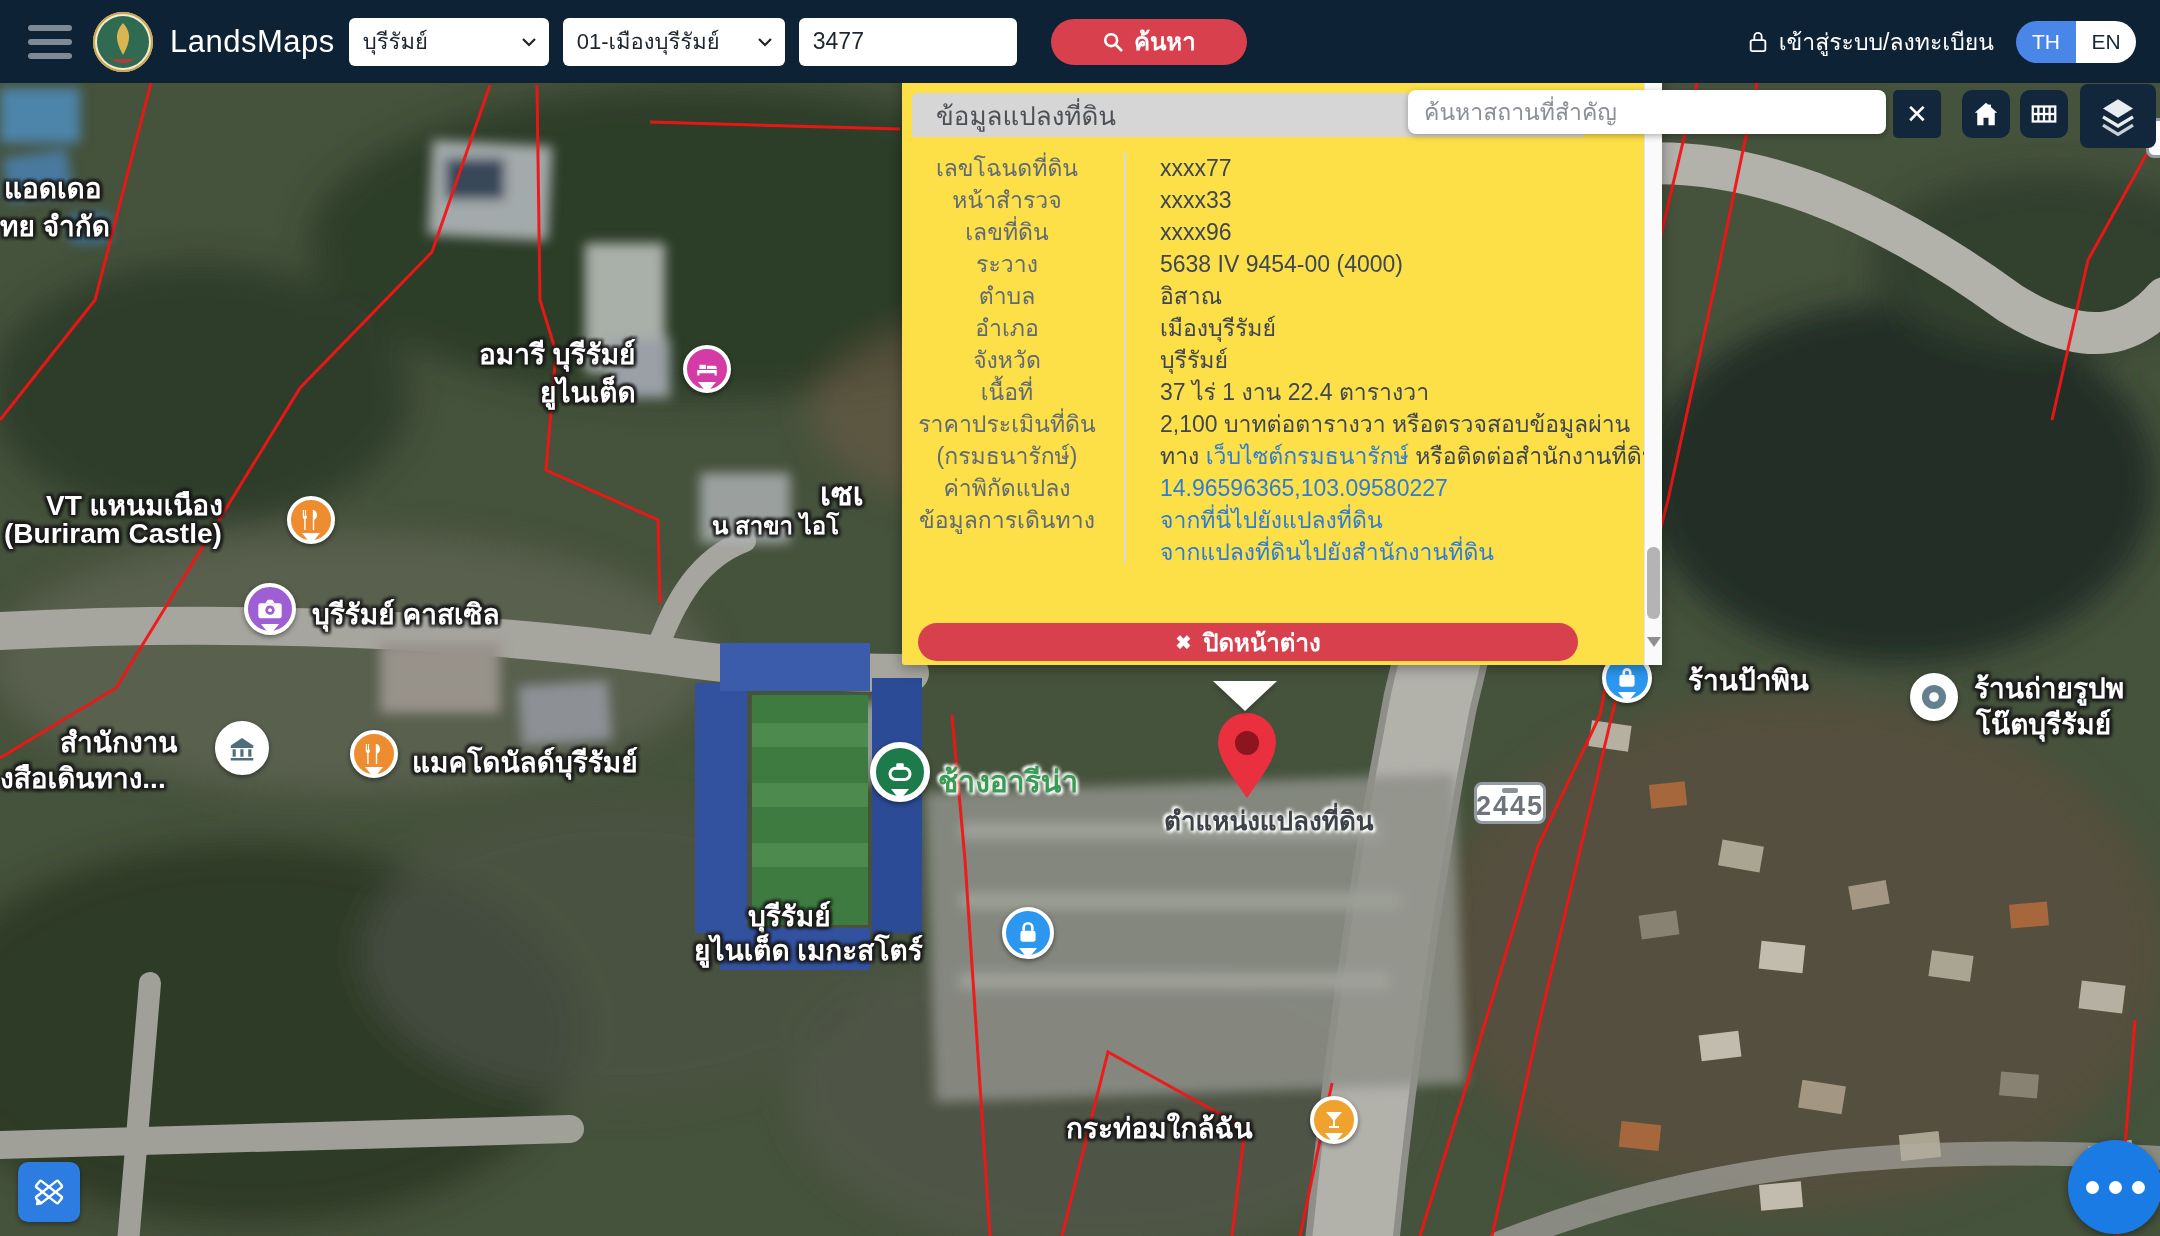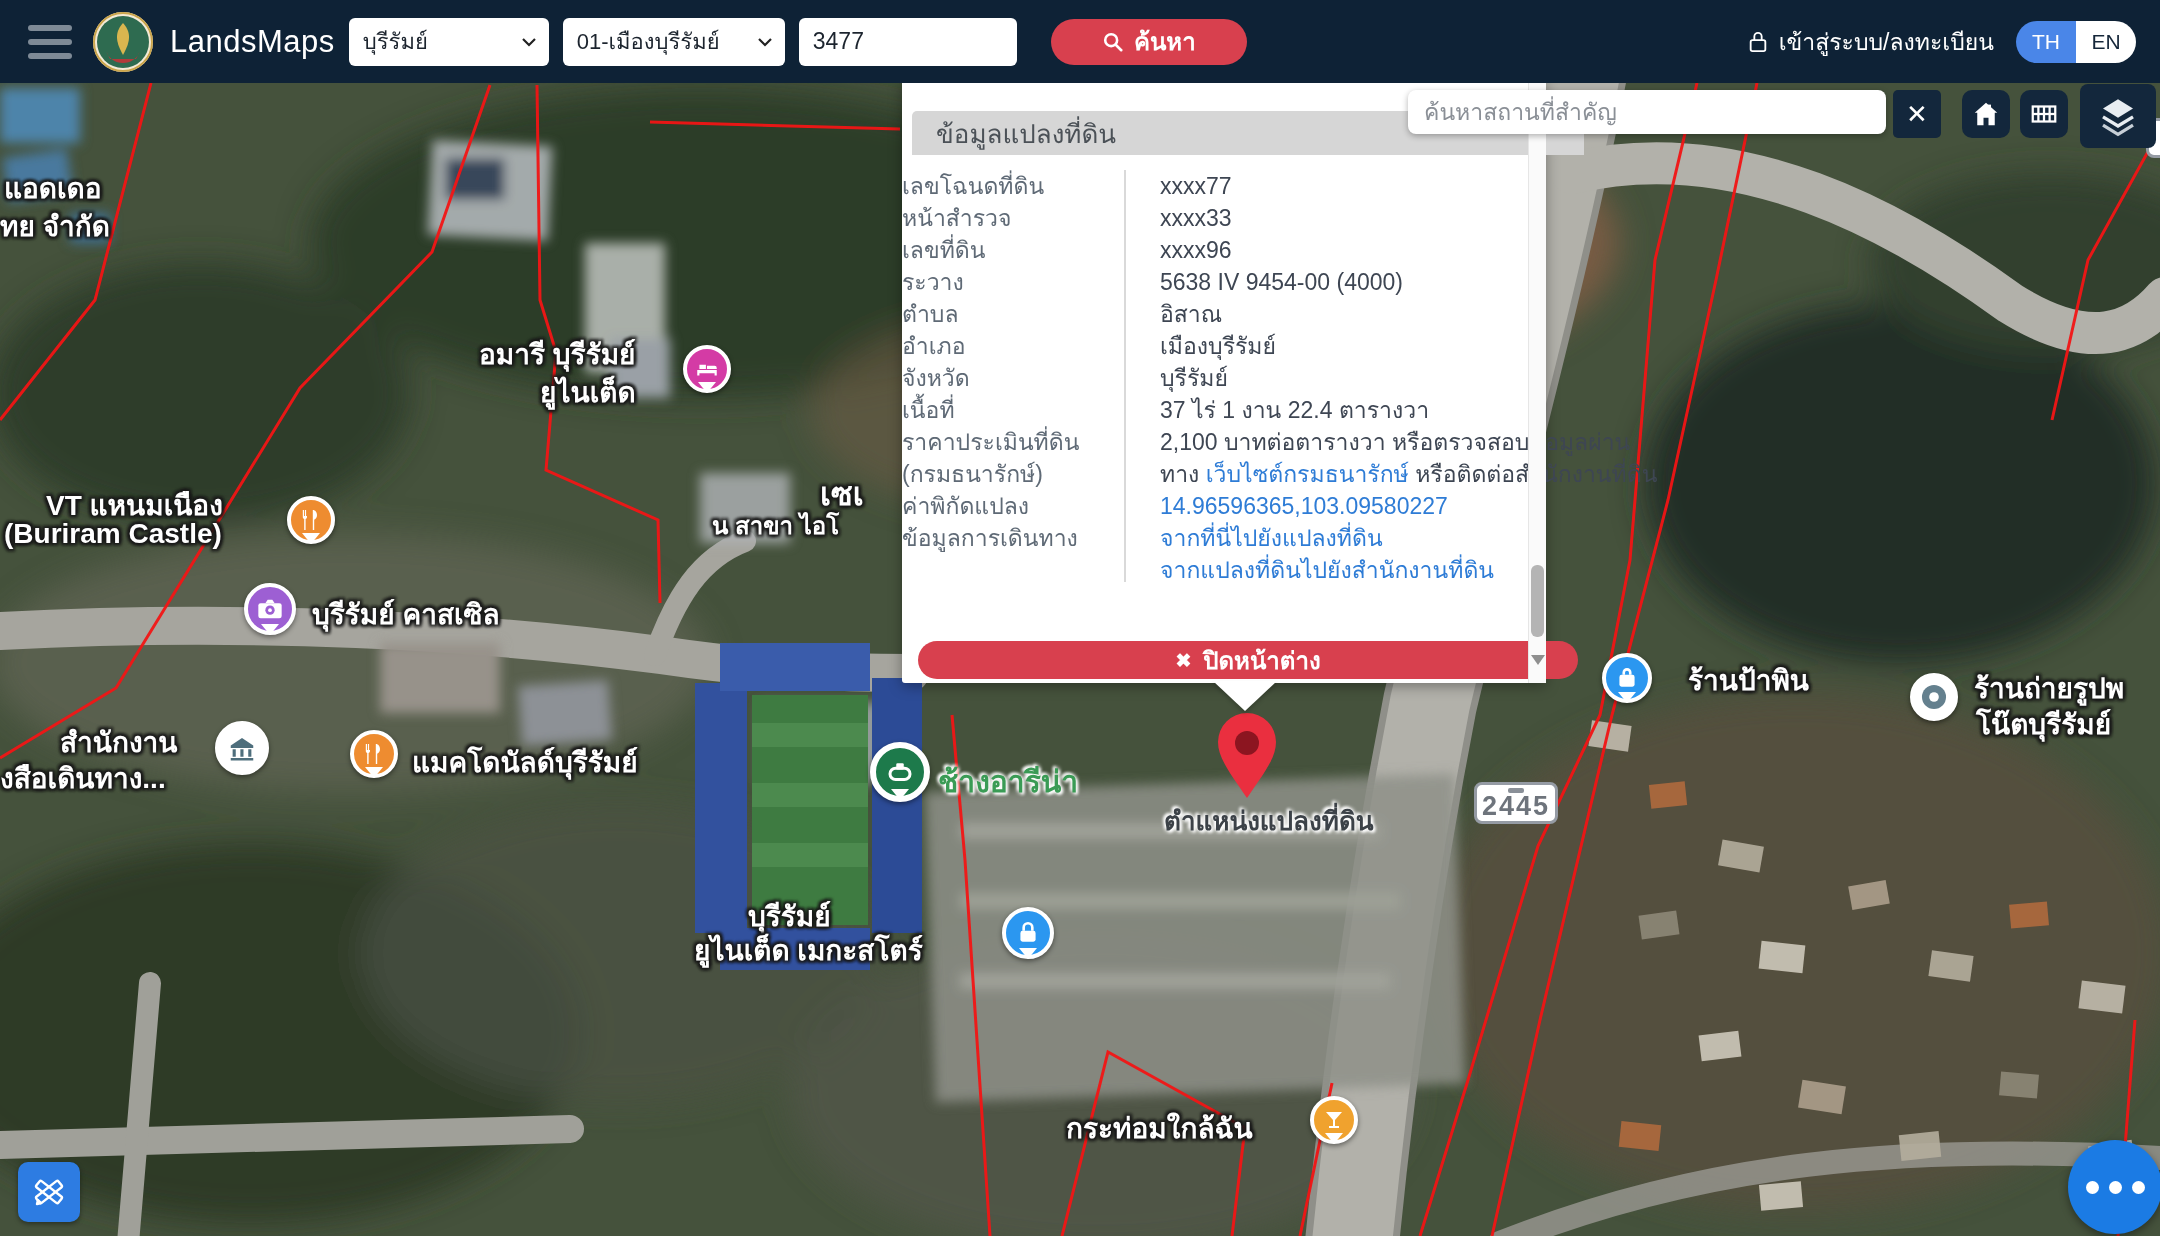--- a/index.html
+++ b/index.html
@@ -45,31 +45,31 @@
   .pin::after { content:""; position:absolute; left:50%; transform:translateX(-50%); bottom:-13px;
                 border:9px solid transparent; border-top:11px solid #fff; }
 
   
   .shield { position:absolute; background:#fff; border:3px solid #959ba4; border-radius:8px;
             display:flex; flex-direction:column; align-items:center; z-index:6; }
   .shield .crown { width:16px; height:5px; border-radius:2px; background:#8a9098; margin-top:3px; }
   .shield .num { font-size:27px; font-weight:700; color:#6e747c; letter-spacing:2px; line-height:26px; }
 
   
-  #panel { position:absolute; left:902px; top:79px; width:644px; height:604px; background:#ffffff;
+  #panel { position:absolute; left:902px; top:61px; width:760px; height:604px; background:#fde047;
            z-index:20; box-shadow:0 3px 14px rgba(0,0,0,.35); border-radius:3px; }
   #panel-tail { position:absolute; left:1213px; top:681px; width:0; height:0; z-index:20;
                 border-left:32px solid transparent; border-right:32px solid transparent;
                 border-top:30px solid #fff; filter:drop-shadow(0 3px 2px rgba(0,0,0,.2)); }
   .sec-head { position:absolute; left:10px; width:672px; height:44px; background:#d6d6d6;
               border-radius:5px 5px 0 0; display:flex; align-items:center; padding:0 20px 0 24px;
               font-size:26px; color:#4b5157; }
   #sec2-plus { margin-left:auto; font-size:34px; font-weight:700; color:#1d1d1d; cursor:pointer; line-height:30px; }
   .prow { position:absolute; font-size:23px; line-height:32px; white-space:nowrap; }
-  .plabel { left:0; width:210px; text-align:left; color:#5f6a76; }
+  .plabel { left:0; width:210px; text-align:center; color:#5f6a76; }
   .pvalue { left:244px; color:#3e4653;margin-left:14px; }
   .plink { color:#2e7cd6; cursor:pointer; }
   #pdivider { position:absolute; left:222px; top:91px; width:2px; height:412px; background:#d9d9d9; }
   #close-btn { position:absolute; left:16px; top:562px; width:660px; height:38px; background:#d8404e;
                border:none; border-radius:19px; color:#fff; font-size:24px; font-weight:700;
                display:flex; align-items:center; justify-content:center; gap:12px; cursor:pointer; }
   #scrollbar { position:absolute; right:0; top:0; width:18px; height:604px; background:#fafafa;
                border-left:1px solid #e6e6e6; }
   #scroll-thumb { position:absolute; left:2px; top:486px; width:13px; height:72px; background:#b4b4b4;
                   border-radius:6px; }
@@ -280,21 +280,21 @@
         <path d="M9 9V7a3 3 0 0 1 6 0v2" fill="none" stroke="#fff" stroke-width="2.4"></path>
       </svg>
   </div>
   <div class="pin" style="left:1910px; top:673px; width:48px; height:48px; background:#fff;">
     <svg width="34" height="34" viewBox="0 0 24 24">
         <circle cx="12" cy="12" r="8.5" fill="#64808e"></circle>
         <circle cx="12" cy="12" r="3.4" fill="#fff"></circle>
       </svg>
   </div>
 
-  <div class="shield" style="left:1474px; top:782px; width:84px; height:42px;">
+  <div class="shield" style="left:1474px; top:782px; width:72px; height:42px;">
     <div class="crown"></div>
     <div class="num">2445</div>
   </div>
   <div class="shield" style="left:2146px; top:118px; width:60px; height:40px;">
     
     
   </div>
 
   <div class="marker-wrap" style="left:1212px; top:713px;">
     <svg width="70" height="88" viewBox="0 0 70 88">

